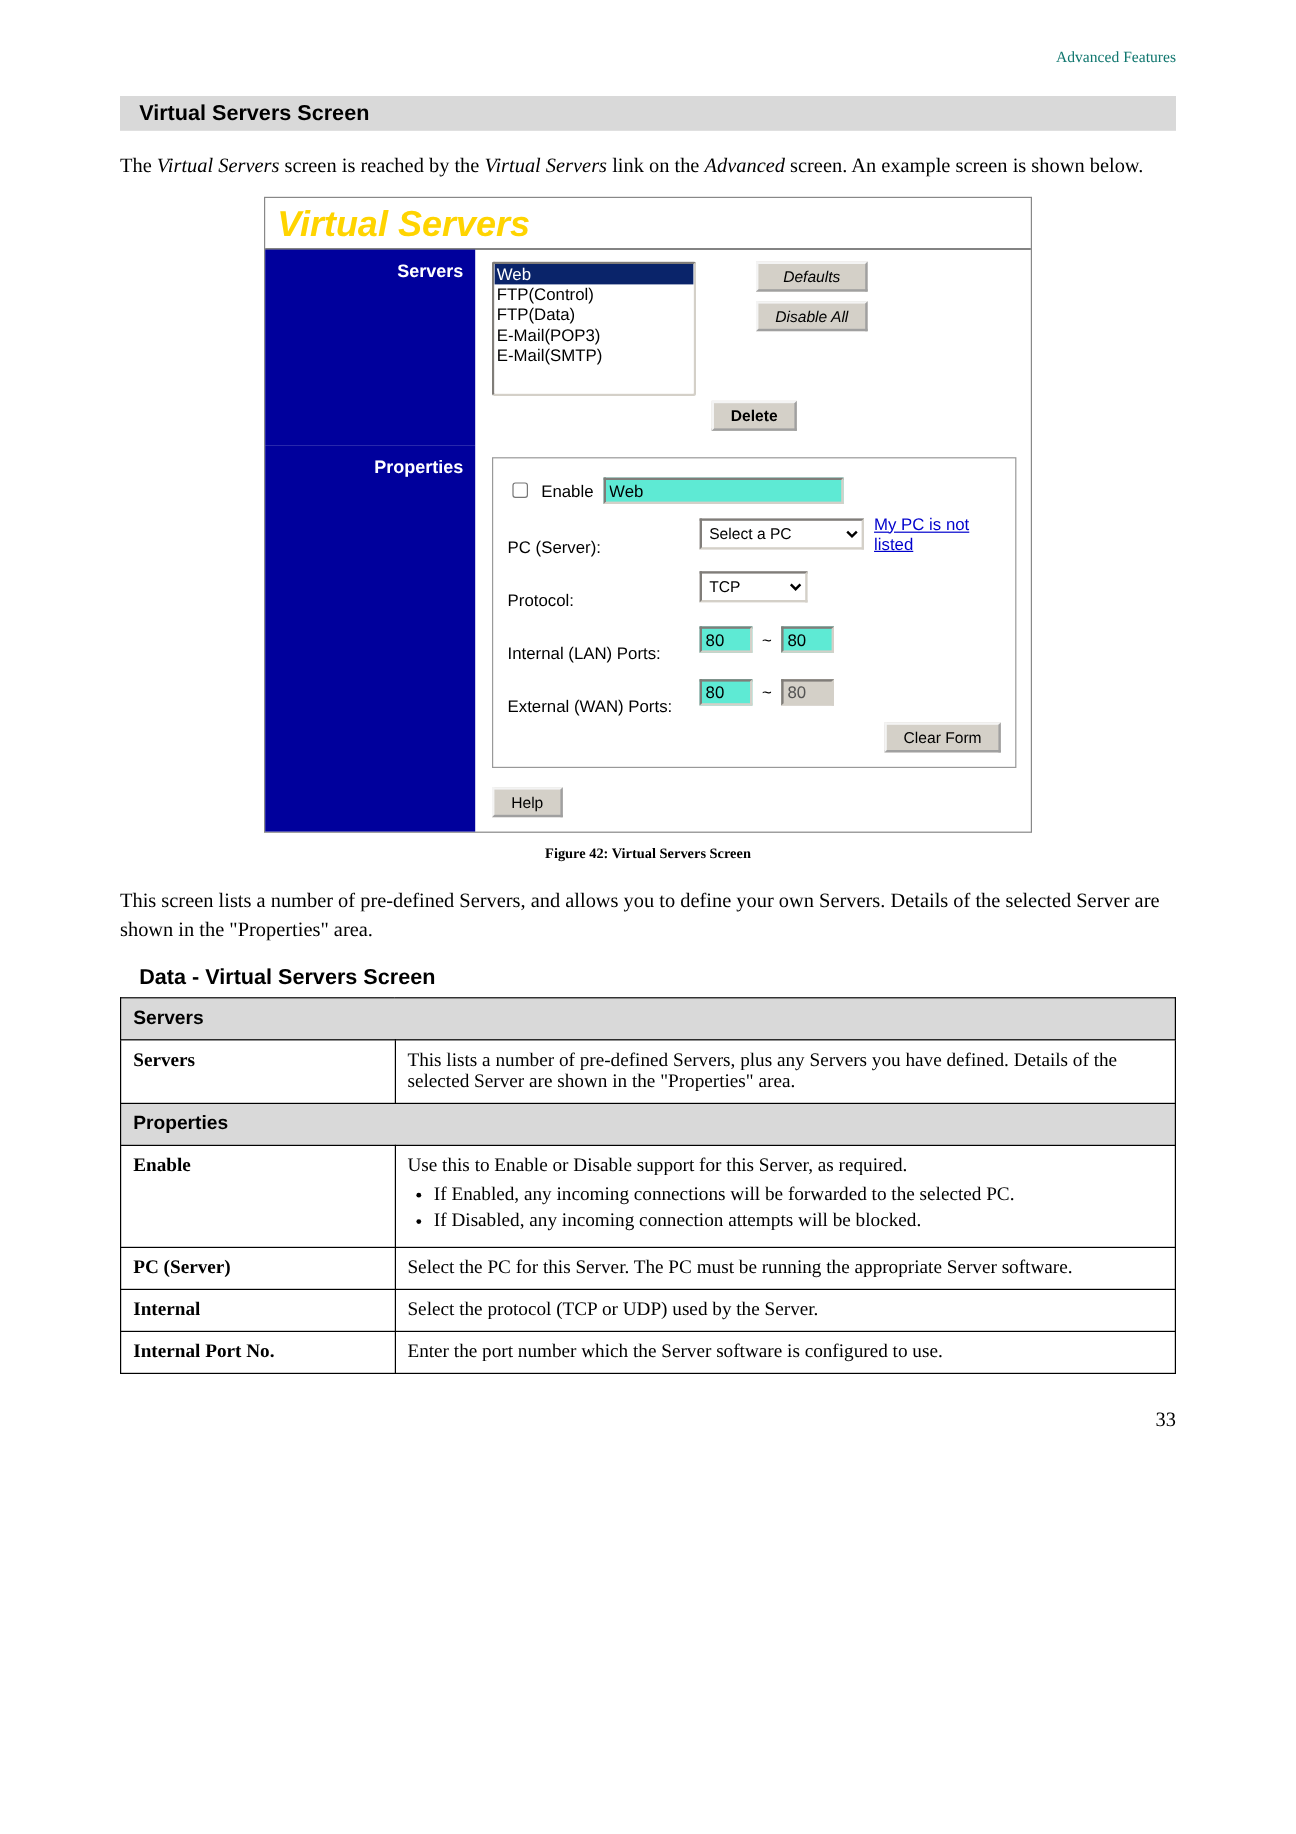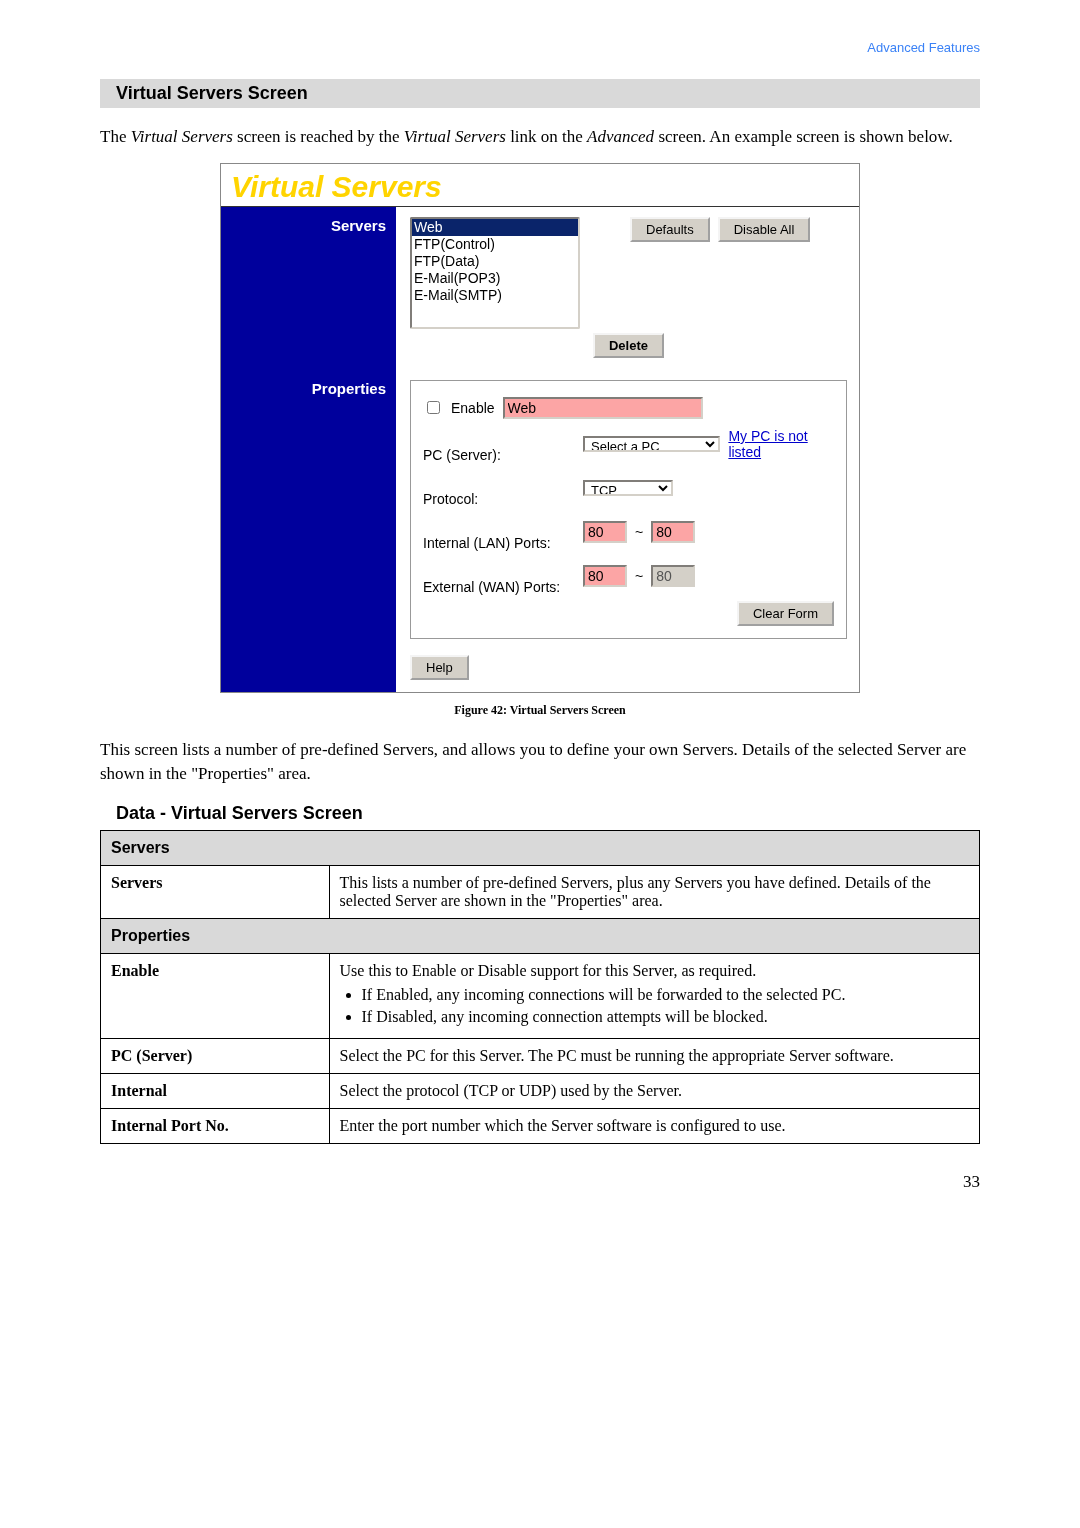--- a/index.html
+++ b/index.html
@@ -8,23 +8,23 @@
     padding: 0;
     background: #ffffff;
     font-family: "Times New Roman", Times, serif;
     width: 1080px;
   }
   .page {
     padding: 40px 100px 60px 100px;
   }
   .header-right {
     text-align: right;
-    font-family: Liberation Sans, sans-serif;
+    font-family: Liberation Serif, serif;
     font-size: 13px;
-    color: #3b82f6;
+    color: #0f766e;
     margin-bottom: 24px;
   }
   .section-title-bar {
     background: #d9d9d9;
     font-family: Arial, Helvetica, sans-serif;
     font-weight: bold;
     font-size: 18px;
     padding: 4px 16px;
     margin-bottom: 12px;
   }
@@ -89,54 +89,54 @@
     height: 112px;
     background: #fff;
     font-family: "MS Sans Serif", Arial, sans-serif;
     font-size: 14px;
     border: 2px inset #d4d0c8;
   }
   select.serverlist option.sel {
     background: #0a246a;
     color: #fff;
   }
-  .btns-col { display: flex; flex-direction: row; gap: 8px; margin-left: 34px; }
+  .btns-col { display: flex; flex-direction: column; gap: 8px; margin-left: 34px; font-style: italic; }
   .winbtn {
     display: inline-block;
     background: #d4d0c8;
     border: 2px outset #f4f4f4;
     font-family: "MS Sans Serif", Arial, sans-serif;
     font-size: 13px;
     padding: 3px 14px;
     text-align: center;
     color: #000;
     cursor: default;
   }
   .del-center { text-align: center; margin-top: 4px; font-weight: bold; }
   .props-box {
     border: 1px solid #999;
     padding: 10px 12px 12px 12px;
   }
   .field-row { display: flex; align-items: center; gap: 8px; margin: 6px 0; }
   .field-row label { min-width: 152px; margin-top: 22px; }
   .txtin {
     border: 2px inset #d4d0c8;
-    background: #fca5a5;
+    background: #5eead4;
     font-family: "MS Sans Serif", Arial, sans-serif;
     font-size: 14px;
     padding: 1px 3px;
   }
   .txtin.disabled { background: #d4d0c8; }
   .dropdown {
     border: 2px inset #d4d0c8;
     background: #fff;
     font-family: "MS Sans Serif", Arial, sans-serif;
     font-size: 13px;
     padding: 0 2px;
-    height: 16px;
+    height: 26px;
   }
   .link { color: #0000cc; text-decoration: underline; font-size: 14px; }
   .cf-row { text-align: right; margin-top: 6px; }
   .btn-row { margin-top: 14px; display: flex; gap: 8px; }
   .help-row { margin-top: 16px; }
   
   .subhead {
     font-family: Arial, Helvetica, sans-serif;
     font-weight: bold;
     font-size: 18px;

